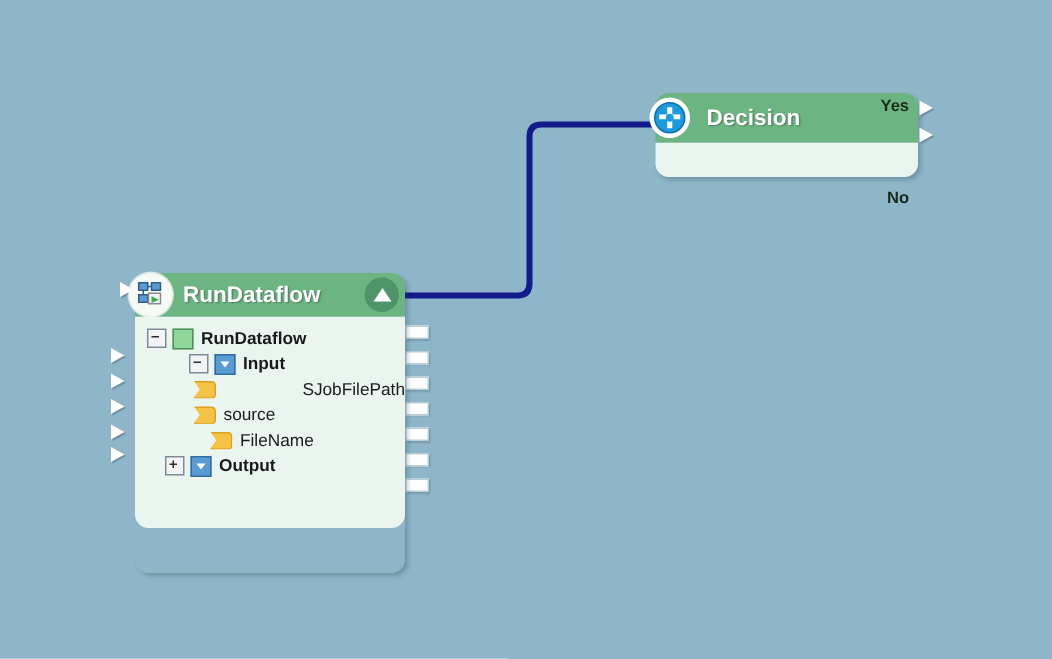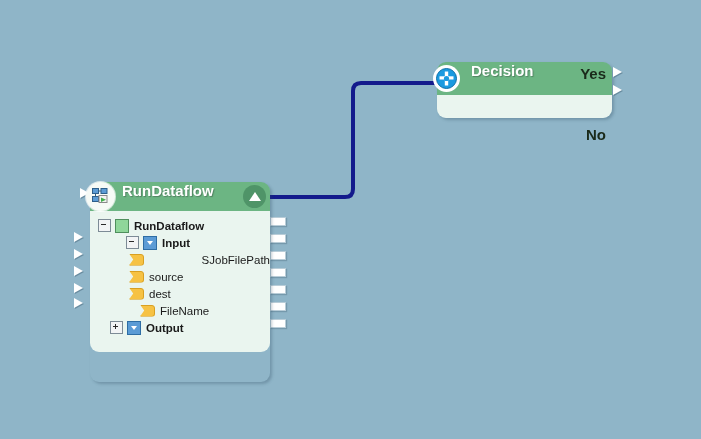--- a/index.html
+++ b/index.html
@@ -35,20 +35,21 @@
     border-radius: 9px;
     box-shadow: 2px 2px 3px rgba(40,70,90,0.28);
   }
   .node-header {
     position: relative;
     box-sizing: border-box;
     background: #6cb583;
     border-top-left-radius: 9px;
     border-top-right-radius: 9px;
     display: flex;
+    align-items: center;
   }
   .node-body {
     box-sizing: border-box;
     background: #eaf5ef;
     border-bottom-left-radius: 9px;
     border-bottom-right-radius: 9px;
   }
   .node-title {
     color: #ffffff;
     font-size: 15px;
@@ -192,21 +193,21 @@
     height: 27px;
     border-radius: 50%;
     background: #ffffff;
     display: flex;
     align-items: center;
     justify-content: center;
   }
   .port-label {
     position: absolute;
     right: 6px;
-    font-size: 15px;
+    font-size: 11px;
     font-weight: bold;
     color: #1a2a1a;
     white-space: nowrap;
   }
   .port-label.yes { top: 3px; }
   .port-label.no  { top: 20px; margin-top: 44px; }
 
   
   .conn-arrow {
     position: absolute;
@@ -293,24 +294,20 @@
         <div class="tree-row" style="padding-left:39px;justify-content:space-between;">
           <span class="folder"></span>
           <span>SJobFilePath</span>
         </div>
 
         <div class="tree-row" style="padding-left:39px;">
           <span class="folder"></span>
           <span>source</span>
         </div>
 
-        <div class="tree-row" style="padding-left:39px;">
-          <span class="folder"></span>
-          <span>dest</span>
-        </div>
 
         <div class="tree-row" style="padding-left:50px;">
           <span class="folder"></span>
           <span>FileName</span>
         </div>
 
         <div class="tree-row bold" style="padding-left:20px;">
           <span class="toggle plus"></span>
           <span class="sq blue">
               <span class="dn"></span>

